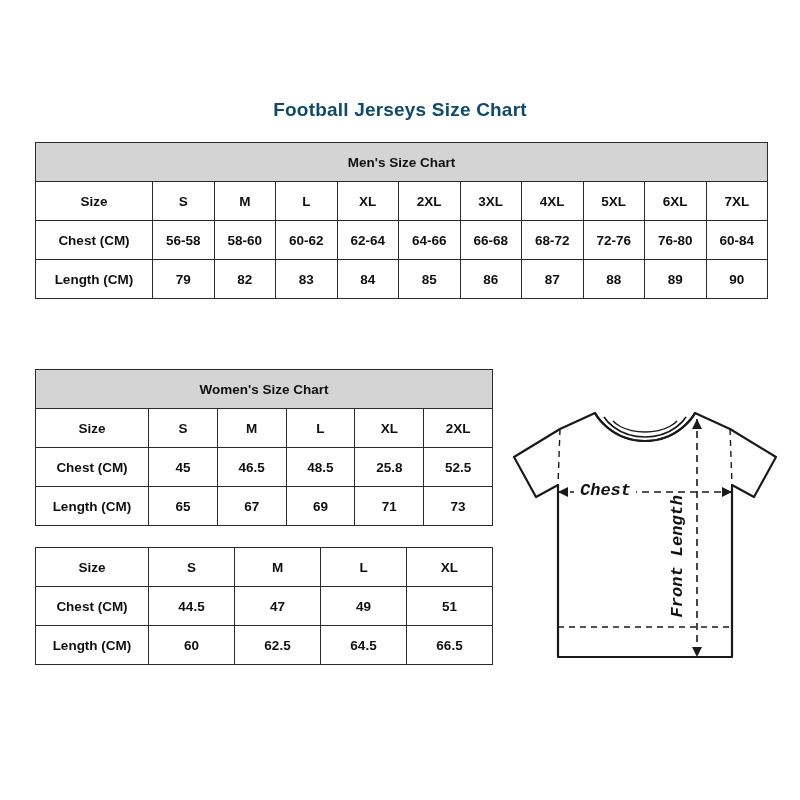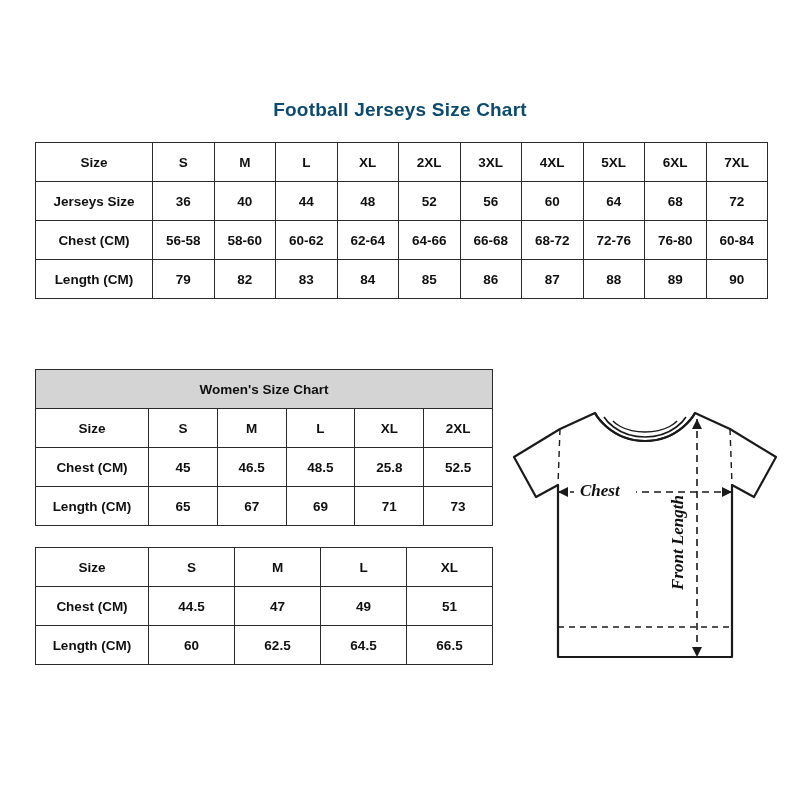--- a/index.html
+++ b/index.html
@@ -72,21 +72,21 @@
   
   #shirt-diagram {
     position: absolute;
     left: 500px;
     top: 395px;
     width: 290px;
     height: 290px;
   }
   .diagram-label {
     position: absolute;
-    font-family: Liberation Serif, serif;
+    font-family: Liberation Mono, monospace;
     font-style: italic;
     font-weight: bold;
     font-size: 17px;
     color: #111;
   }
   #chest-label {
     left: 80px;
     top: 86px;
   }
   #front-length-label {
@@ -111,47 +111,37 @@
       <col class="val">
       <col class="val">
       <col class="val">
       <col class="val">
       <col class="val">
       <col class="val">
       <col class="val">
       <col class="val">
   </colgroup>
   <tbody>
+    <tr class="tbl-header">
+      <td colspan="11">Men's Size Chart</td>
+    </tr>
     <tr>
       <td class="row-label">Size</td>
       <td>S</td>
       <td>M</td>
       <td>L</td>
       <td>XL</td>
       <td>2XL</td>
       <td>3XL</td>
       <td>4XL</td>
       <td>5XL</td>
       <td>6XL</td>
       <td>7XL</td>
     </tr>
     <tr>
-      <td class="row-label">Jerseys Size</td>
-      <td>36</td>
-      <td>40</td>
-      <td>44</td>
-      <td>48</td>
-      <td>52</td>
-      <td>56</td>
-      <td>60</td>
-      <td>64</td>
-      <td>68</td>
-      <td>72</td>
-    </tr>
-    <tr>
       <td class="row-label">Chest (CM)</td>
       <td>56-58</td>
       <td>58-60</td>
       <td>60-62</td>
       <td>62-64</td>
       <td>64-66</td>
       <td>66-68</td>
       <td>68-72</td>
       <td>72-76</td>
       <td>76-80</td>

